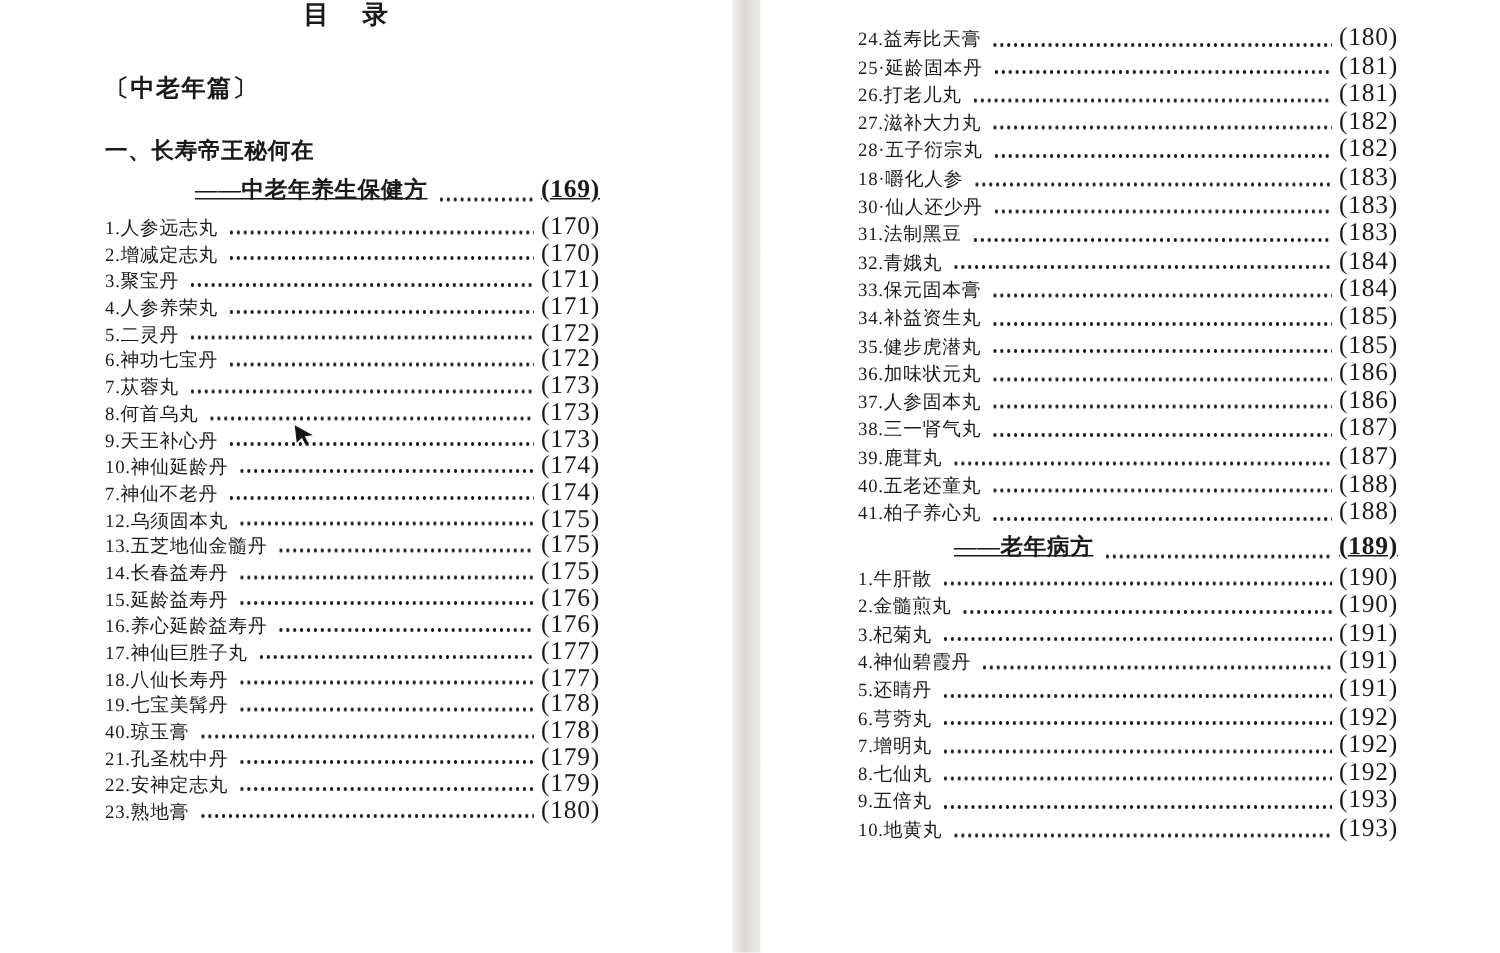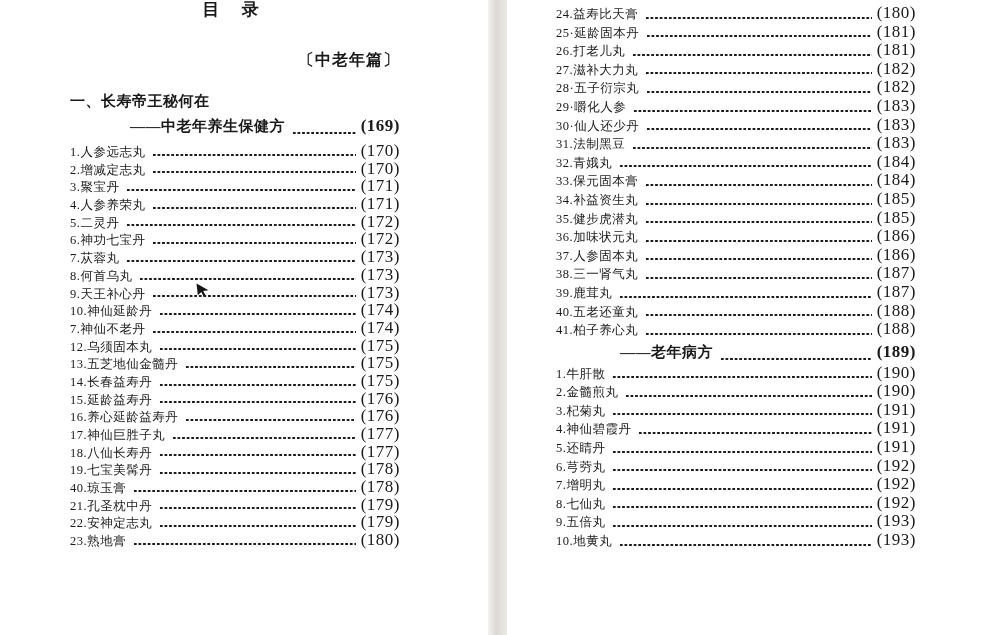--- a/index.html
+++ b/index.html
@@ -7,47 +7,48 @@
     width:1000px; height:635px; position:relative; overflow:hidden;
     background:#ffffff; color:#1a1a1a;
     font-family:"Liberation Serif","DejaVu Serif",serif;
   }
   .gutter {
     position:absolute; left:488px; top:0; width:19px; height:635px;
     background:linear-gradient(90deg,#f4f2f0 0%,#dcd8d4 45%,#eceae7 100%);
   }
   .page { position:absolute; top:0; }
   .page-left  { left:70px;  width:330px; }
-  .page-right { left:556px; width:360px; padding-top:4px; }
+  .page-right { left:572px; width:360px; padding-top:16px; }
 
   .title {
     text-align:center; font-weight:bold; font-size:17px;
     letter-spacing:9px; height:20px; line-height:20px;
   }
   .part-heading {
-    text-align:right; font-weight:bold; font-size:16px;
+    text-align:left; font-weight:bold; font-size:16px;
     margin-top:30px; height:20px; line-height:20px; letter-spacing:1px;
   }
 
   .entries { margin-top:0; }
   .row { display:flex; align-items:baseline; white-space:nowrap; }
   .page-left  .row.item { height:17.7px; line-height:17.7px; }
   .page-right .row.item { height:18.6px; line-height:18.6px; }
   .row.item { font-size:12.5px; letter-spacing:0.5px; }
 
   .row.section {
     font-weight:bold; font-size:15px; height:23px; line-height:23px;
     letter-spacing:0.5px;
     align-items:center;
   }
   .page-left .row.section { margin-top:20px; }
   .page-right .row.section { margin-top:3px; }
   .row.section_sub {
     font-weight:bold; font-size:15px; height:25px; line-height:25px;
     letter-spacing:0.5px;
+    text-decoration:underline;
   }
   .page-left  .row.section_sub { padding-left:60px; margin-bottom:4px; }
   .page-right .row.section_sub { padding-left:64px; }
   .row.section_sub .pg { font-weight:bold; }
   .row.subsection { font-size:13.5px; height:23px; line-height:23px; letter-spacing:1px; }
 
   .lbl { flex:0 0 auto; }
   .dots {
     flex:1 1 auto; align-self:flex-end;
     height:6px; margin:0 5px 3px 7px;
@@ -217,21 +218,21 @@
         <span class="lbl">27.滋补大力丸</span>
         <span class="dots"></span>
         <span class="pg">(182)</span>
       </div>
       <div class="row item">
         <span class="lbl">28·五子衍宗丸</span>
         <span class="dots"></span>
         <span class="pg">(182)</span>
       </div>
       <div class="row item">
-        <span class="lbl">29·嚼化人参</span>
+        <span class="lbl">18·嚼化人参</span>
         <span class="dots"></span>
         <span class="pg">(183)</span>
       </div>
       <div class="row item">
         <span class="lbl">30·仙人还少丹</span>
         <span class="dots"></span>
         <span class="pg">(183)</span>
       </div>
       <div class="row item">
         <span class="lbl">31.法制黑豆</span>

